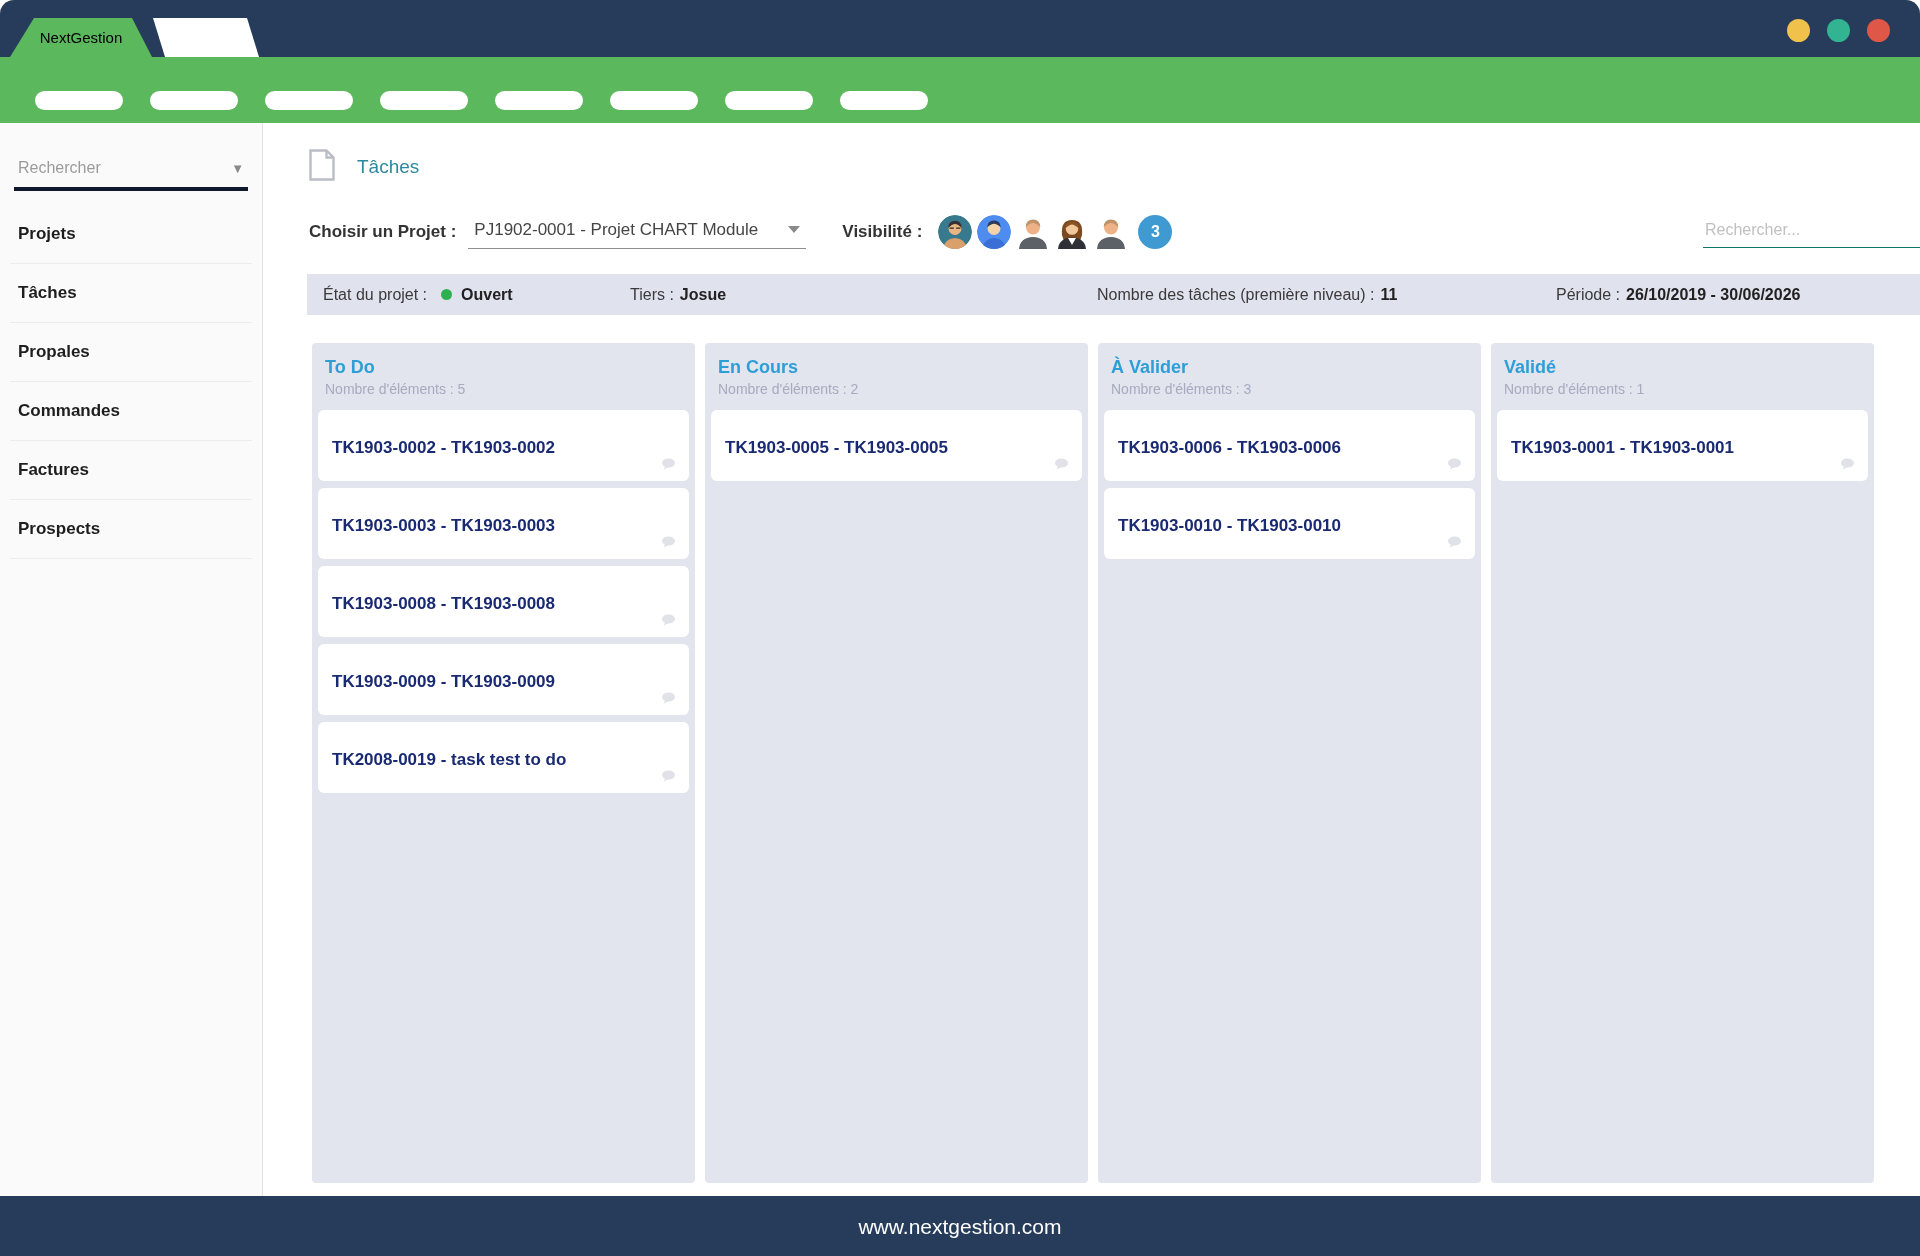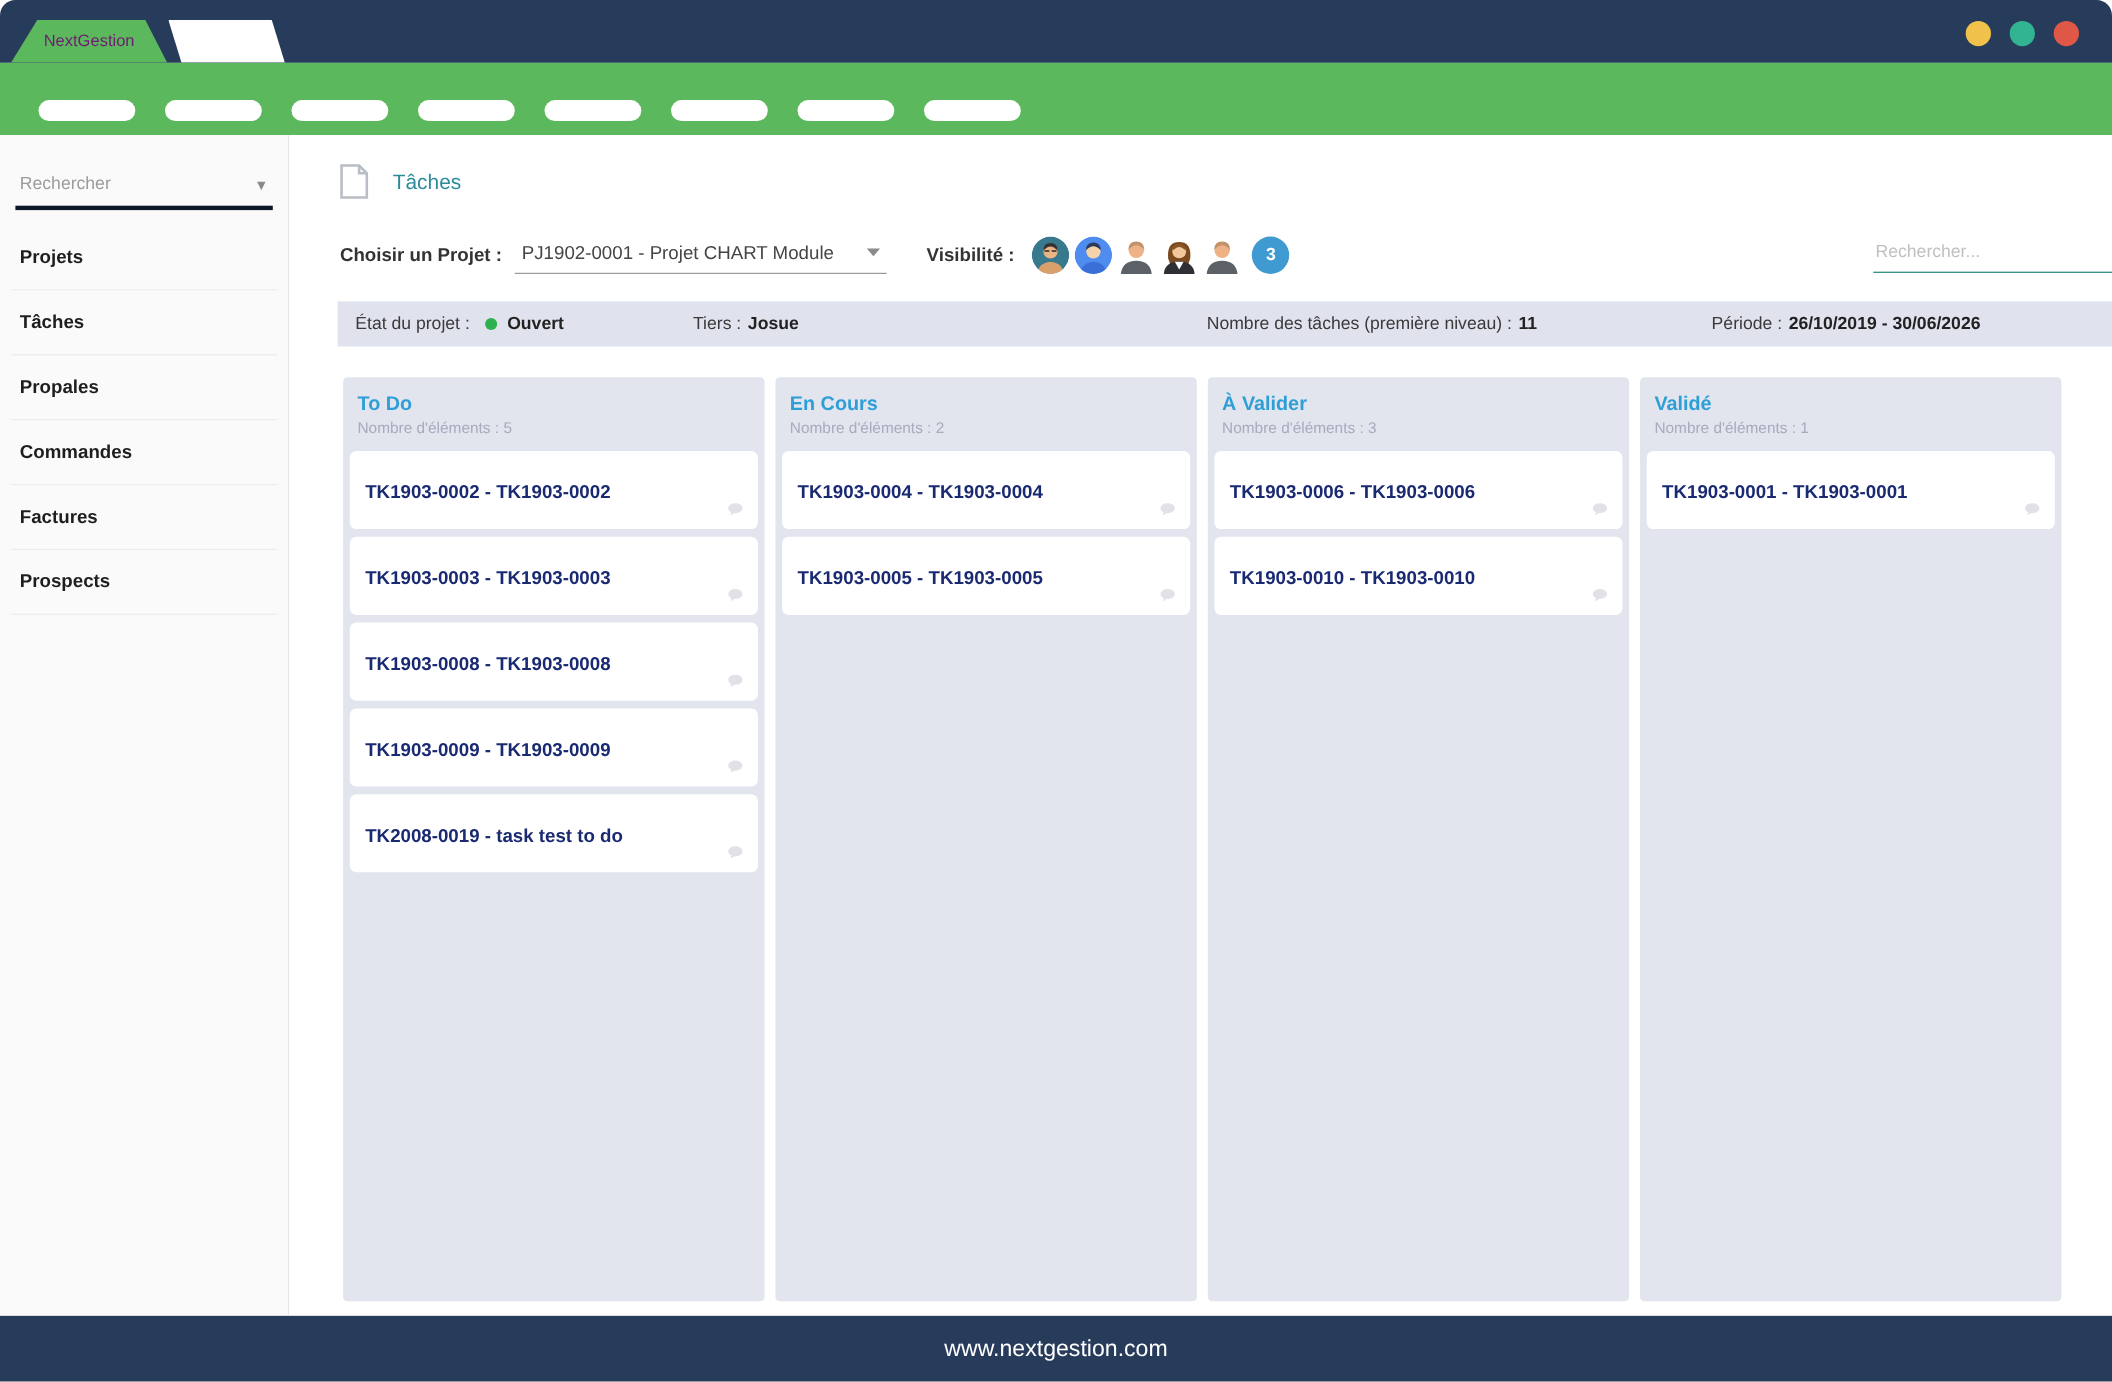--- a/index.html
+++ b/index.html
@@ -3,21 +3,21 @@
 <meta charset="utf-8">
 <style>
   * { margin:0; padding:0; box-sizing:border-box; }
   html,body { width:1920px; height:1256px; }
   body { font-family:"Liberation Sans", sans-serif; background:#ffffff; overflow:hidden; }
 
   
   .titlebar { position:relative; height:57px; background:#273c5a; border-radius:14px 14px 0 0; }
   .brand-tab { position:absolute; left:10px; top:18px; width:142px; height:39px; background:#5cb85c;
     clip-path:polygon(24px 0, calc(100% - 20px) 0, 100% 100%, 0 100%);
-    display:flex; align-items:center; justify-content:center; color:#701a75; font-size:15px; }
+    display:flex; align-items:center; justify-content:center; color:#000000; font-size:15px; }
   .ghost-tab { position:absolute; left:153px; top:18px; width:106px; height:39px; background:#ffffff;
     clip-path:polygon(0 0, calc(100% - 12px) 0, 100% 100%, 12px 100%); }
   .win-dots { position:absolute; right:30px; top:19px; display:flex; gap:17px; }
   .dot { width:23px; height:23px; border-radius:50%; }
   .dot.min { background:#f0c24b; } .dot.max { background:#32b492; } .dot.close { background:#df5847; }
 
   
   .nav-green { height:66px; background:#5cb85c; display:flex; align-items:center; padding:20px 0 0 35px; gap:27px; }
   .nav-pill { width:88px; height:19px; background:#ffffff; border-radius:10px; }
 
@@ -273,27 +273,20 @@
                 <ellipse cx="7.5" cy="5" rx="6.5" ry="4.6" fill="#e0e2e8"></ellipse>
                 <path d="M4 8 L3 11.5 L7.5 9 Z" fill="#e0e2e8"></path>
               </svg></span>
         </div>
       </div>
 
       <div class="kcol">
         <div class="kcol-title">En Cours</div>
         <div class="kcol-count">Nombre d'éléments : 2</div>
         <div class="kcard">
-          <div class="kcard-title">TK1903-0004 - TK1903-0004</div>
-          <span class="comment"><svg width="15" height="12" viewBox="0 0 15 12">
-                <ellipse cx="7.5" cy="5" rx="6.5" ry="4.6" fill="#e0e2e8"></ellipse>
-                <path d="M4 8 L3 11.5 L7.5 9 Z" fill="#e0e2e8"></path>
-              </svg></span>
-        </div>
-        <div class="kcard">
           <div class="kcard-title">TK1903-0005 - TK1903-0005</div>
           <span class="comment"><svg width="15" height="12" viewBox="0 0 15 12">
                 <ellipse cx="7.5" cy="5" rx="6.5" ry="4.6" fill="#e0e2e8"></ellipse>
                 <path d="M4 8 L3 11.5 L7.5 9 Z" fill="#e0e2e8"></path>
               </svg></span>
         </div>
       </div>
 
       <div class="kcol">
         <div class="kcol-title">À Valider</div>

